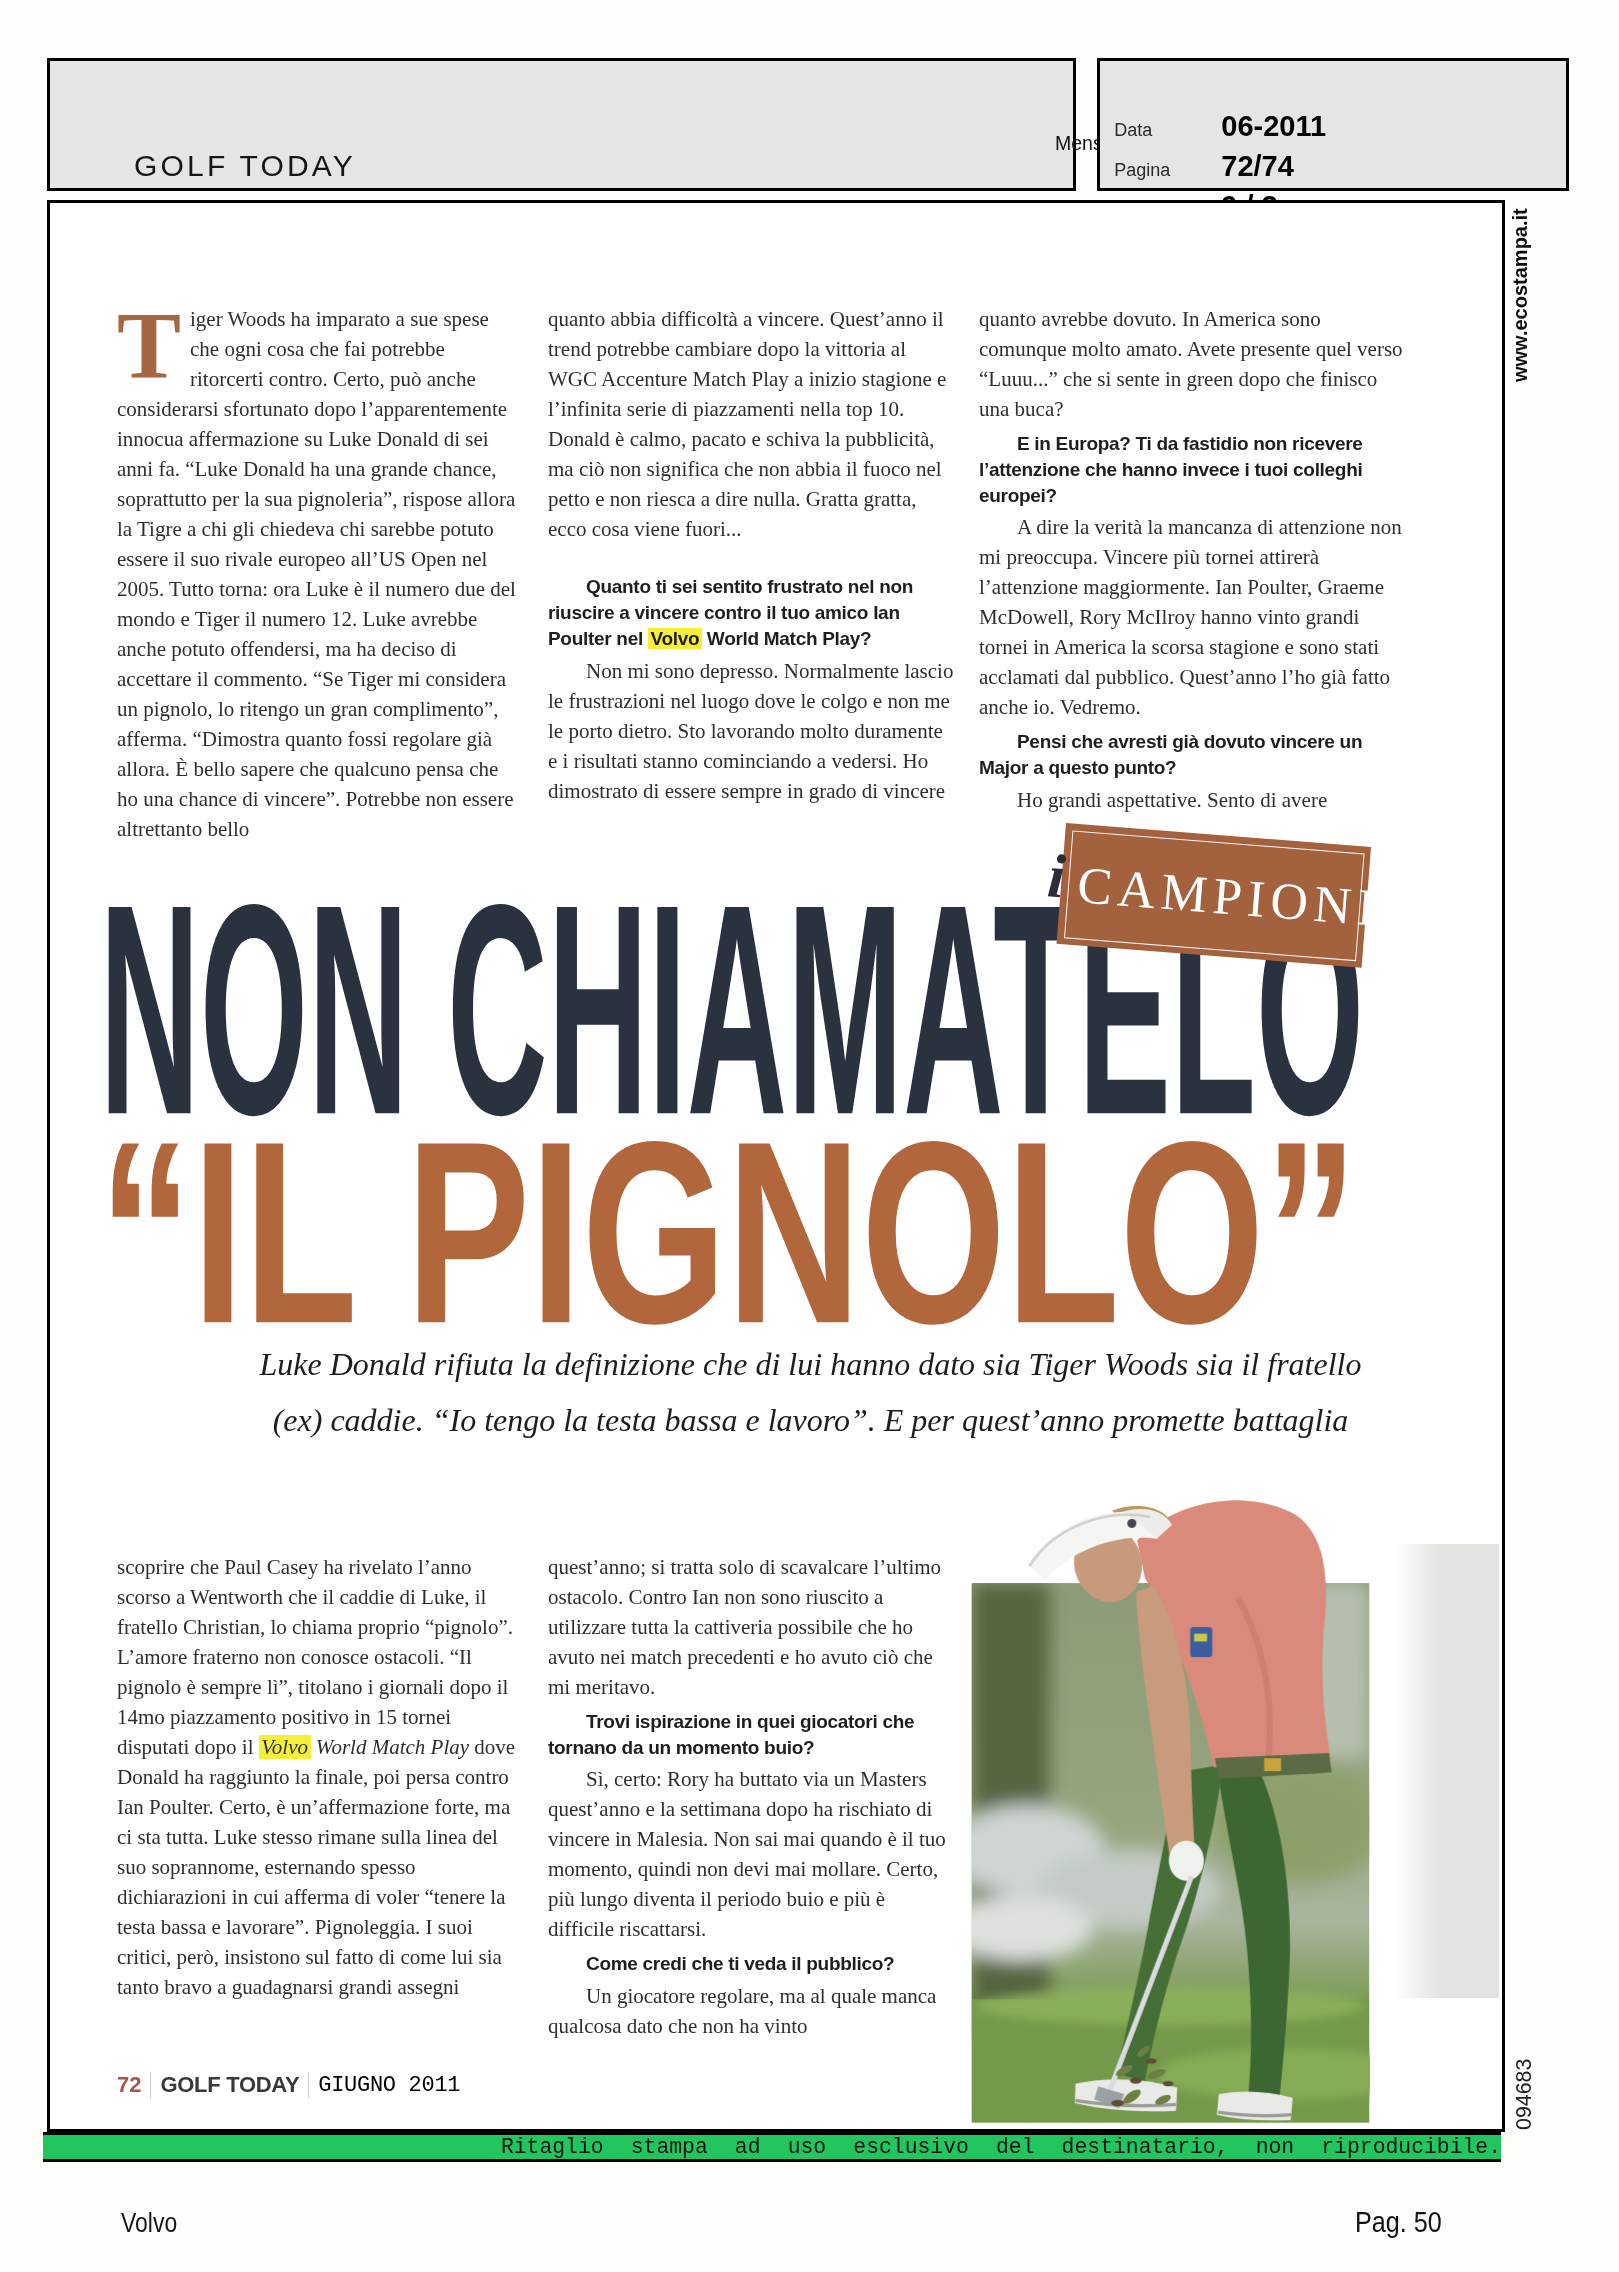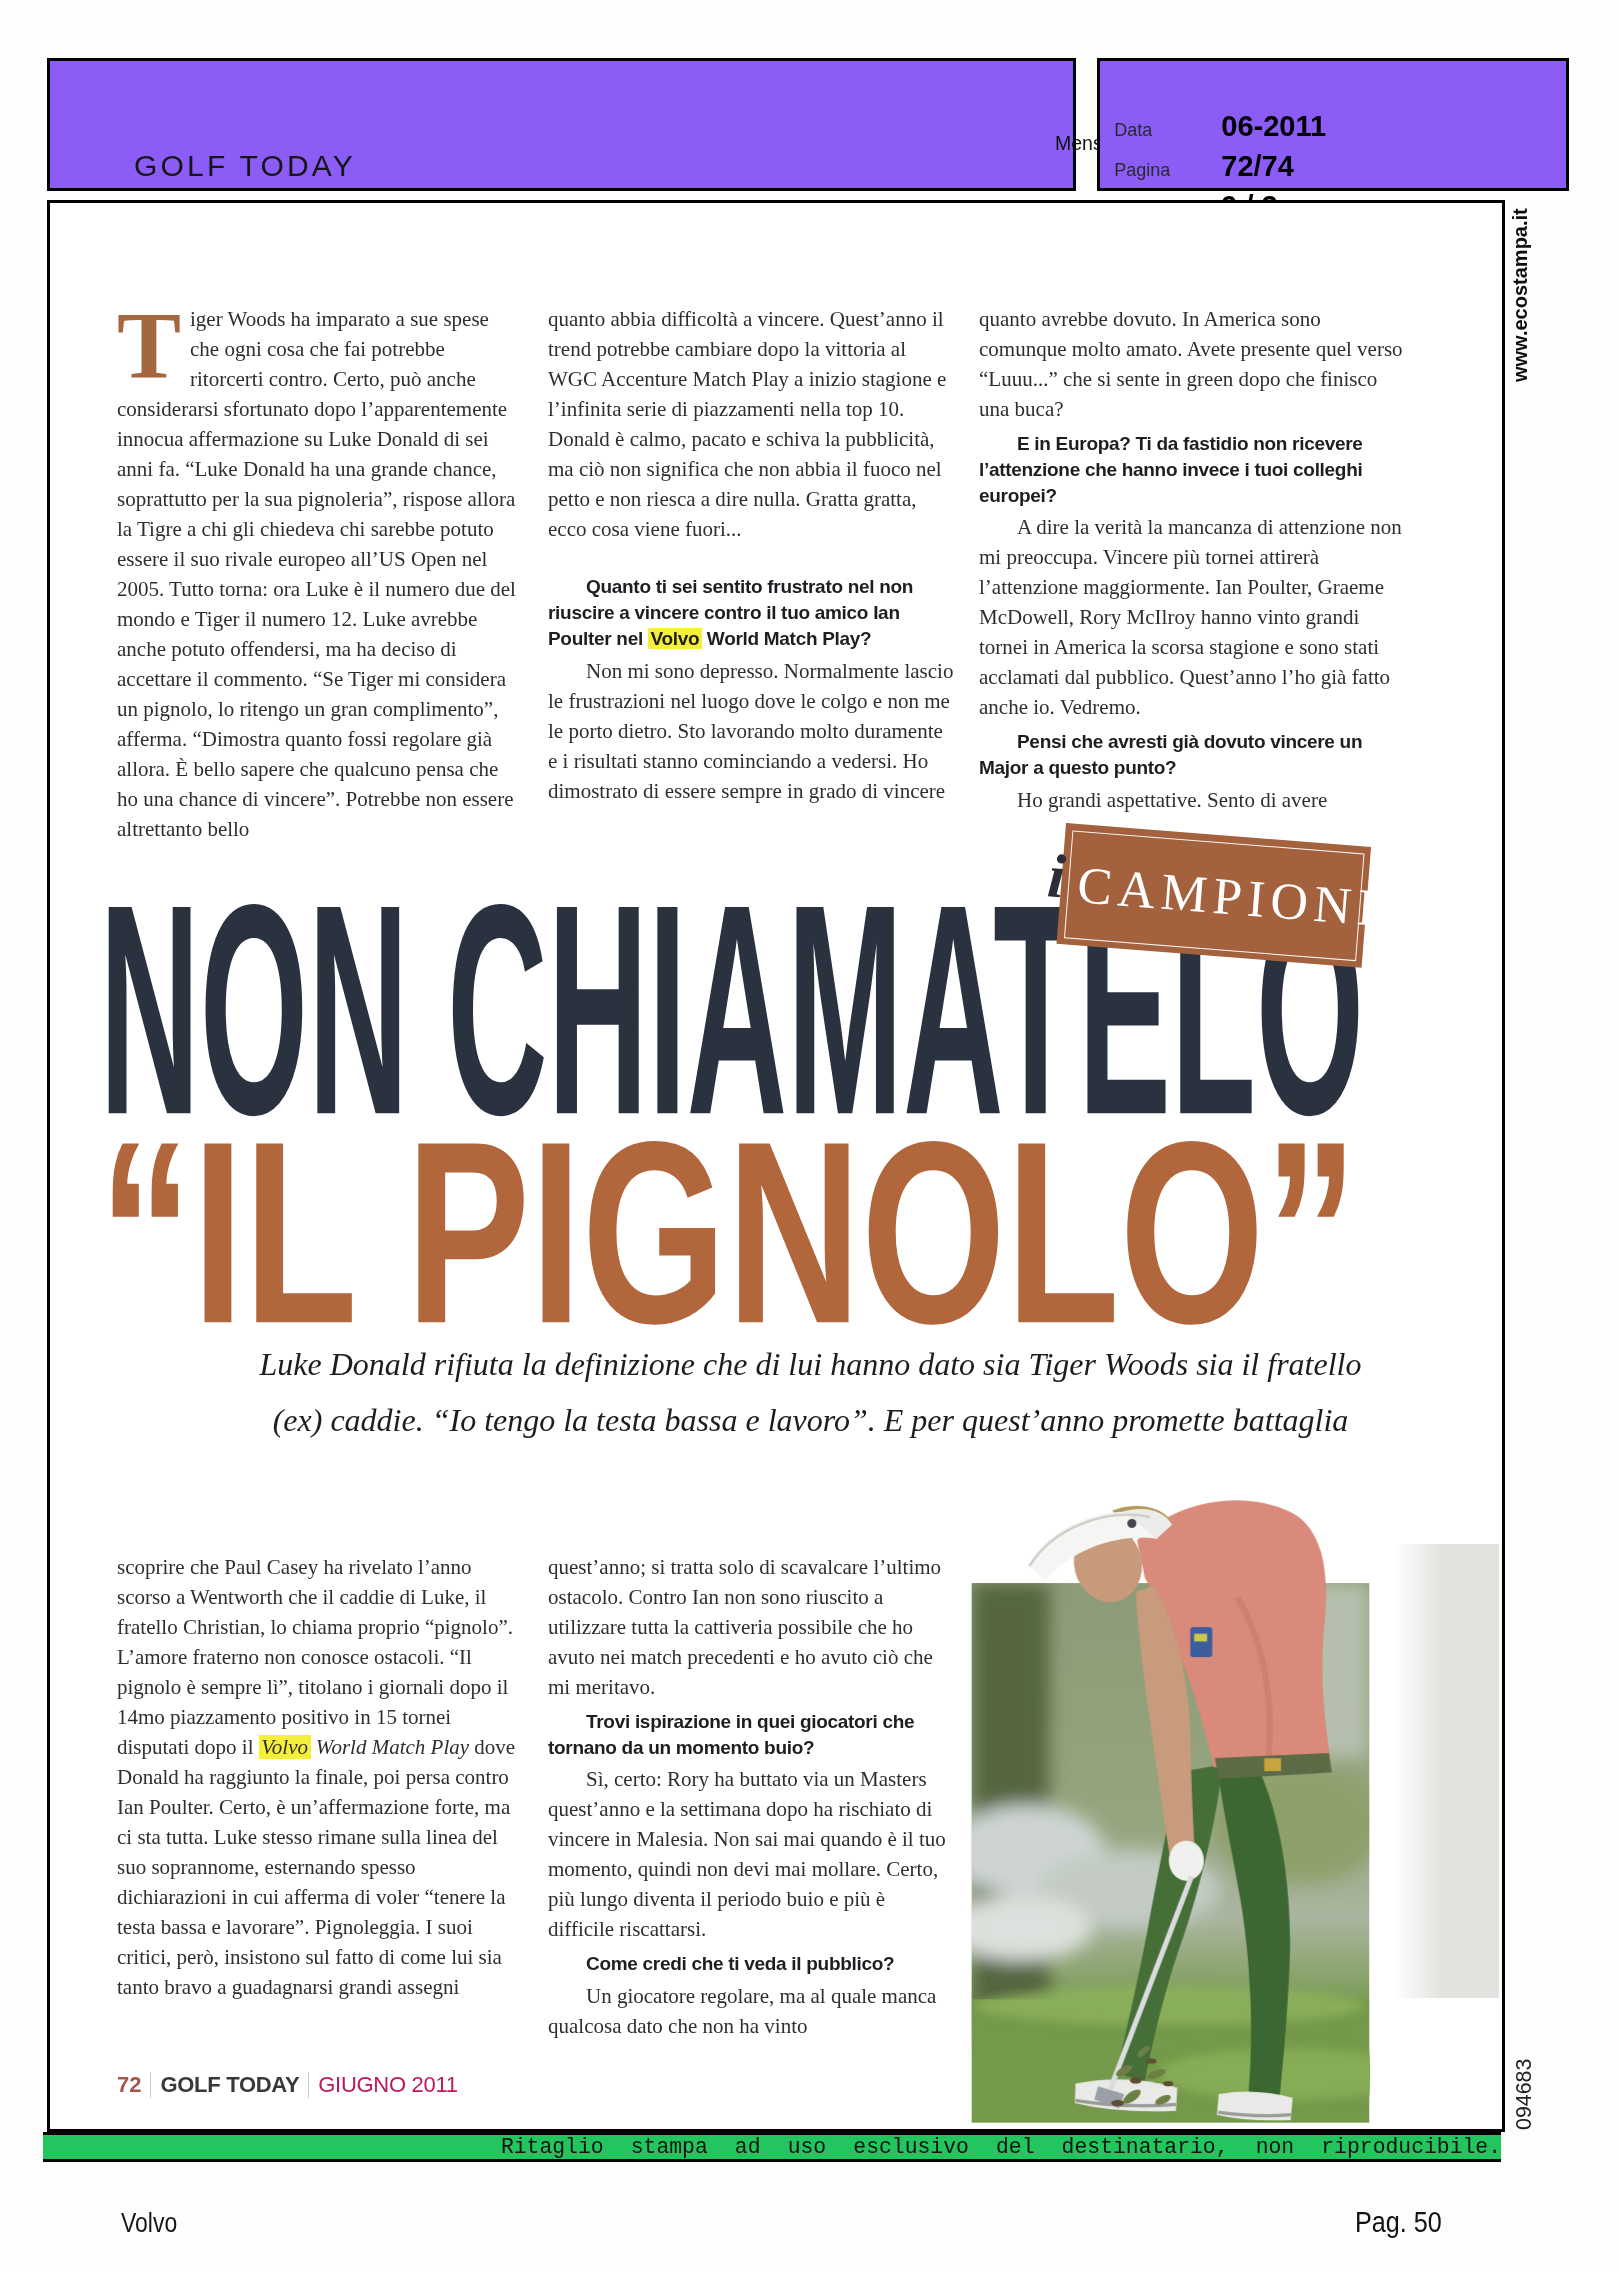--- a/index.html
+++ b/index.html
@@ -1,20 +1,20 @@
 <!DOCTYPE html>
 <html style="font-size:10.4px"><head>
 <meta charset="utf-8">
 <style>
   html,body{margin:0;padding:0;background:#ffffff;}
   *{box-sizing:border-box;}
   .page{position:relative;width:1620px;height:2273px;background:#fdfdfc;overflow:hidden;
         font-family:"Liberation Serif", serif;}
   
-  .hd-box{position:absolute;border:3.2px solid #000;background:#8b5cf6;}
+  .hd-box{position:absolute;border:3.2px solid #000;background:#e5e5e5;}
   .hd-left{left:47px;top:58px;width:1029px;height:133px;}
   .hd-right{left:1097px;top:58px;width:472px;height:133px;padding:9px 0 0 14.3px;}
   .pub-name{position:absolute;left:84px;top:88px;font-family:"Liberation Sans",sans-serif;
             font-size:30px;letter-spacing:3.2px;color:#161616;}
   .frequency{position:absolute;left:1005px;top:71px;font-family:"Liberation Sans",sans-serif;
              font-size:19.5px;color:#111;}
   .meta-row{display:flex;align-items:baseline;height:40px;font-family:"Liberation Sans",sans-serif;}
   .meta-label{width:107px;font-size:18px;color:#2a2a2a;}
   .meta-value{font-size:29px;font-weight:bold;color:#000;margin-top:40px;}
   
@@ -59,21 +59,21 @@
           font-variant:small-caps;font-size:22px;letter-spacing:1.3px;color:#2c2c2e;}
   
   .scan-band{position:absolute;left:1394px;top:1544px;width:105px;height:454px;
              background:linear-gradient(to right, rgba(215,215,210,0), #dad9d4 45%, #dad9d4);opacity:.75;}
   .photo-wrap{position:absolute;left:962px;top:1487px;width:415px;height:637px;z-index:3;}
   
   .magfoot{position:absolute;left:117px;top:2072px;display:flex;align-items:center;
            font-family:"Liberation Sans",sans-serif;font-size:22px;justify-content:center;}
   .magfoot .num{color:#a5564a;font-weight:bold;padding-right:9px;}
   .magfoot .pub{color:#38383a;font-weight:bold;padding:0 9px;border-left:1.3px solid #c9c9c6;letter-spacing:-0.3px;}
-  .magfoot .issue{color:#be185d;padding-left:9px;border-left:1.3px solid #c9c9c6;letter-spacing:-0.3px;}
+  .magfoot .issue{color:#000000;padding-left:9px;border-left:1.3px solid #c9c9c6;letter-spacing:-0.3px;font-family:Liberation Mono, monospace;}
   
   .docfoot-client{position:absolute;left:121px;top:2208px;font-family:"Liberation Sans",sans-serif;
                   font-size:27px;color:#151515;transform:scaleX(.85);transform-origin:left top;}
   .docfoot-pag{position:absolute;left:1355px;top:2206px;font-family:"Liberation Sans",sans-serif;
                font-size:28.6px;color:#111;transform:scaleX(.88);transform-origin:left top;}
 </style>
 </head>
 <body>
 
 <div class="page">

